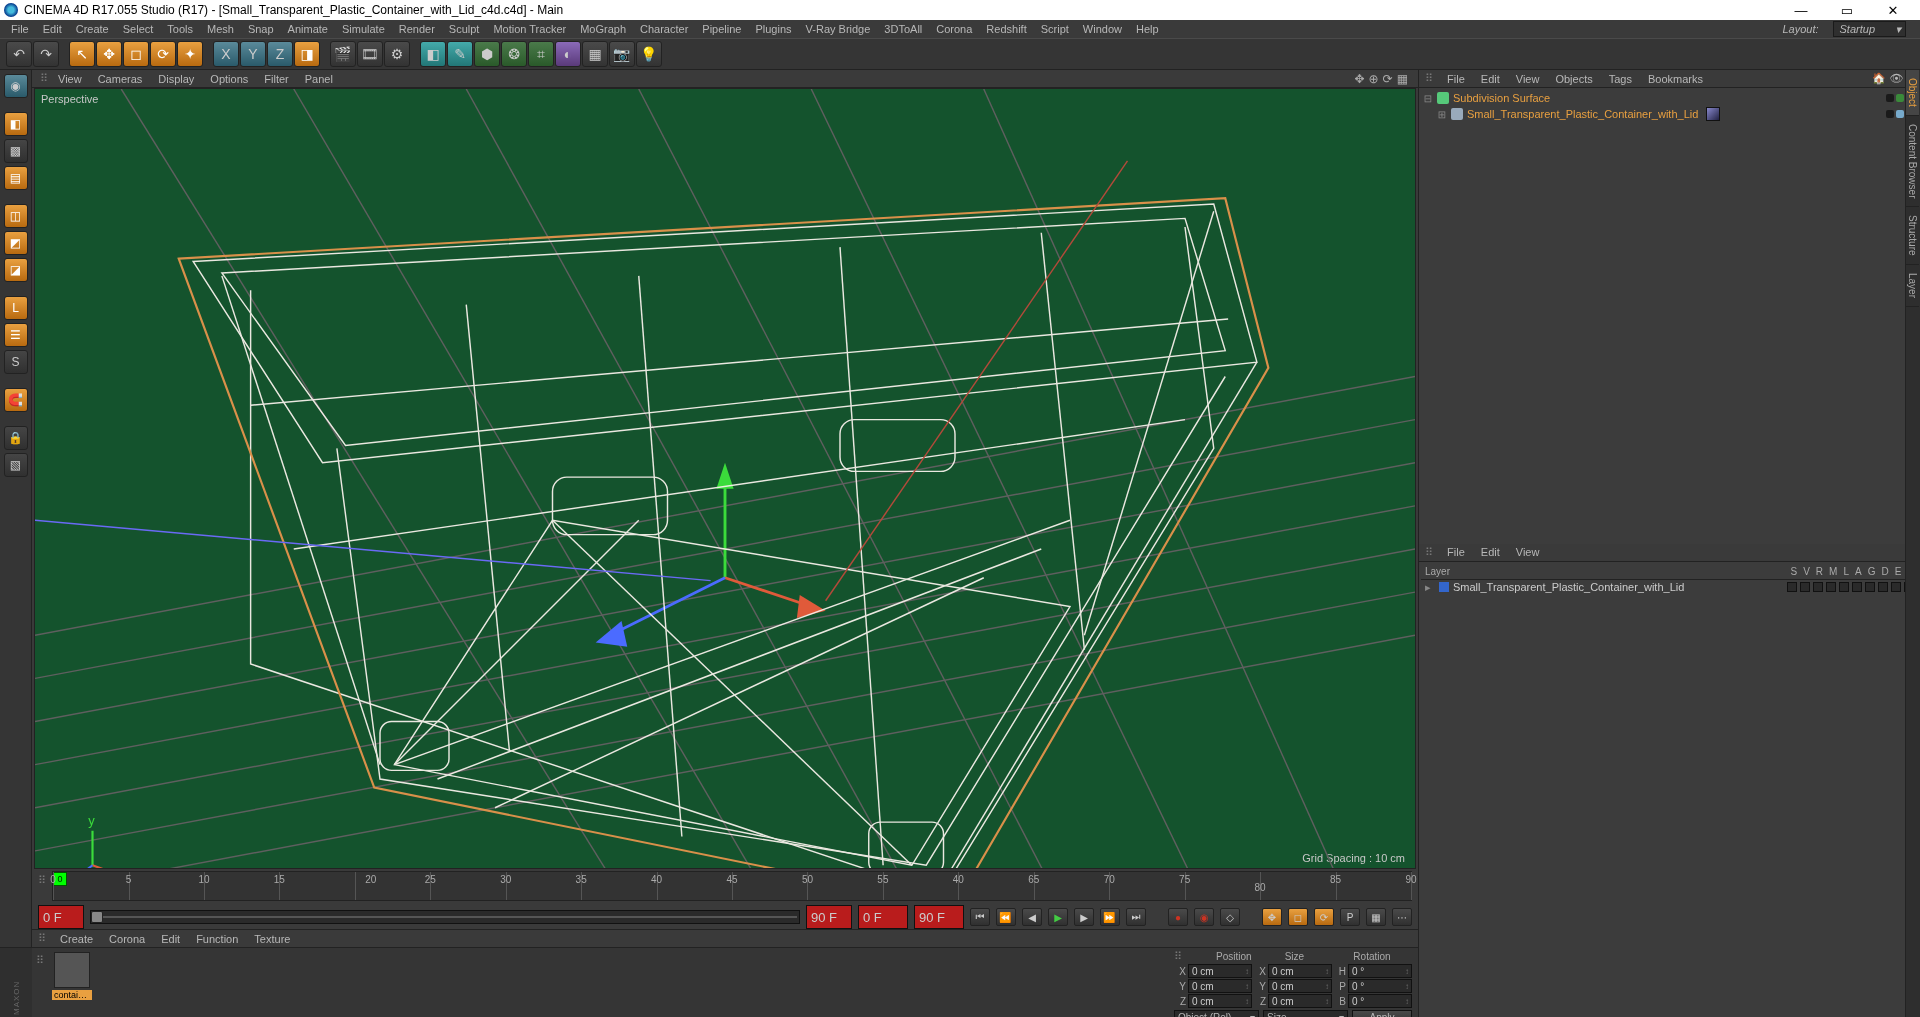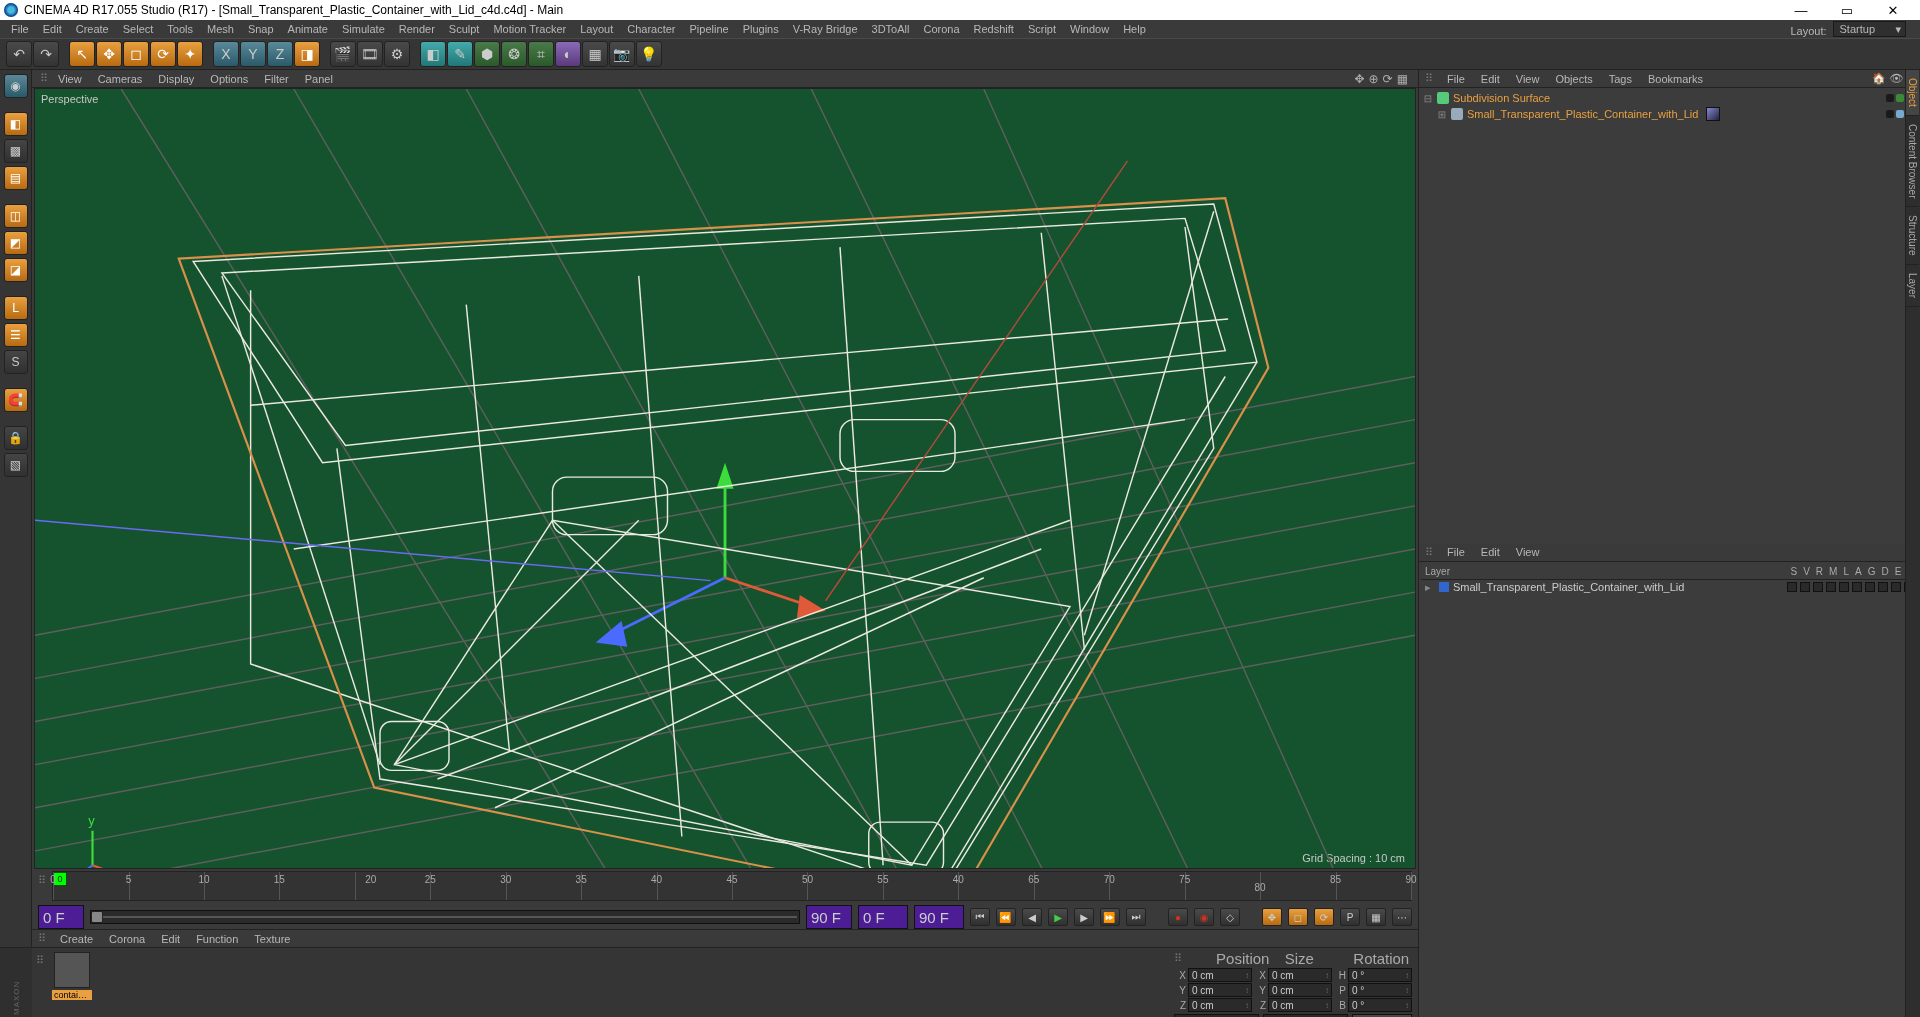--- a/index.html
+++ b/index.html
@@ -8,21 +8,21 @@
 
 .titlebar { height:20px; background:#fff; color:#000; display:flex; align-items:center; padding:0 4px; font-size:12px; }
 .titlebar .icon { width:14px; height:14px; background:radial-gradient(circle,#4bd 30%,#038 70%); border-radius:50%; margin-right:6px; }
 .titlebar .spacer { flex:1; }
 .titlebar .winbtn { width:46px; height:20px; display:flex; align-items:center; justify-content:center; font-size:13px; color:#000;}
 
 
 .menubar { height:18px; background:#3a3a3a; display:flex; align-items:center; padding:0 4px; gap:0; }
 .menubar .mitem { padding:2px 7px; color:#b8b8b8; font-size:11px; }
 .menubar .mspacer { flex:1; }
-.layout-select { display:flex; align-items:flex-end; gap:6px; padding-right:10px; }
+.layout-select { display:flex; align-items:center; gap:14px; padding-right:10px;font-style:italic; }
 .layout-select .sel { background:#2f2f2f; border:1px solid #1a1a1a; padding:1px 30px 1px 6px; color:#b8b8b8; font-size:11px; position:relative; }
 .layout-select .sel::after { content:'▾'; position:absolute; right:4px; }
 
 
 .toolbar { height:32px; background:#353535; border-top:1px solid #4a4a4a; border-bottom:1px solid #222; display:flex; align-items:center; padding:0 6px; gap:4px; }
 .tbtn { width:26px; height:26px; background:linear-gradient(#4a4a4a,#333); border:1px solid #222; border-radius:3px; display:flex; align-items:center; justify-content:center; font-size:14px; color:#ccc; position:relative; }
 .tgroup { display:flex; gap:1px; margin-right:6px; }
 .tbtn.orange { background:linear-gradient(#e9a040,#b86a10); color:#fff; }
 .tbtn.blue   { background:linear-gradient(#5a8a9a,#2a5a6a); }
 .tbtn.green  { background:linear-gradient(#4a7a4a,#2a5a2a); }
@@ -50,42 +50,42 @@
 
 
 .tlwrap { background:#3a3a3a; }
 .tlruler { height:34px; display:flex; align-items:flex-start; position:relative; padding:0 6px;}
 .tlruler .handle{margin-top:3px;margin-right:6px;color:#777}
 .ruler { flex:1; height:30px; position:relative; border:1px solid #222; background:#333; }
 .ruler .tick { position:absolute; top:0; bottom:0; border-left:1px solid #555; }
 .ruler .lbl { position:absolute; top:2px; font-size:10px; color:#aaa; transform:translateX(-50%);}
 .ruler .marker { position:absolute; left:0; top:0; width:14px; height:14px; background:#0f0; border:1px solid #050; font-size:9px; color:#020; text-align:center; line-height:12px; }
 .tlcontrols { height:24px; display:flex; align-items:center; gap:6px; padding:0 6px;}
-.field { background:#4c1d95; border:1px solid #111; color:#ccc; padding:1px 4px; font-size:15px; height:24px; width:46px; display:flex;align-items:center; }
+.field { background:#b91c1c; border:1px solid #111; color:#ccc; padding:1px 4px; font-size:13px; height:24px; width:46px; display:flex;align-items:center; }
 .field.wide{width:50px}
 .slider{flex:1;height:14px;background:#2a2a2a;border:1px solid #111;position:relative}
 .slider .track{position:absolute;left:2px;right:2px;top:50%;height:2px;background:#555;transform:translateY(-50%)}
 .slider .thumb{position:absolute;left:0;top:0;width:12px;height:12px;background:#888;border:1px solid #222;border-radius:2px;margin-top:0}
 .pbtn { width:20px; height:18px; background:linear-gradient(#4a4a4a,#303030); border:1px solid #222; border-radius:2px; display:flex; align-items:center; justify-content:center; font-size:10px; color:#ccc;}
 .pbtn.rec{color:#c32}
 .pbtn.green{color:#4c4}
 
 
 .lowmenu { height:18px; background:#3a3a3a; border-top:1px solid #222; display:flex; align-items:center; padding:0 6px;}
 .lowmenu .mitem{padding:2px 8px}
 
 
 .bottombar { height:70px; background:#353535; border-top:1px solid #222; display:flex; }
 .matwell { width:740px; padding:4px; display:flex; gap:4px; }
 .matwell .handle{color:#777;margin-right:4px;margin-top:2px}
 .swatch { width:36px; height:36px; background:#555; border:1px solid #222; }
 .swatch-wrap{display:flex;flex-direction:column;align-items:center;gap:2px}
 .swatch-wrap .sname{font-size:9px;background:#e9a040;color:#000;padding:0 2px;max-width:40px;overflow:hidden;text-overflow:ellipsis}
 .coordgrid { width:250px; padding:2px 6px; }
-.coordhdr { display:flex; font-size:15px; color:#aaa; padding-left:18px;}
+.coordhdr { display:flex; font-size:10px; color:#aaa; padding-left:18px;}
 .coordhdr span{flex:1;text-align:left;padding-left:10px}
 .crow { display:flex; align-items:center; gap:2px; margin-top:1px;}
 .crow .axislabel{width:12px;font-size:10px;text-align:right;color:#aaa}
 .crow .cfield { flex:1; height:14px; background:#2a2a2a; border:1px solid #111; color:#ccc; font-size:10px; padding:0 3px; display:flex;align-items:center; position:relative;}
 .crow .cfield::after{content:'↕';position:absolute;right:2px;color:#666;font-size:8px}
 .coordfoot { display:flex; gap:4px; margin-top:2px;}
 .coordfoot .sel{flex:1;height:14px;background:#2a2a2a;border:1px solid #111;font-size:10px;padding:0 3px;display:flex;align-items:center;position:relative}
 .coordfoot .sel::after{content:'▾';position:absolute;right:3px}
 .coordfoot .apply{width:60px;height:14px;background:linear-gradient(#4a4a4a,#333);border:1px solid #111;font-size:10px;display:flex;align-items:center;justify-content:center}
 
@@ -145,21 +145,21 @@
   <span class="mitem">Create</span>
   <span class="mitem">Select</span>
   <span class="mitem">Tools</span>
   <span class="mitem">Mesh</span>
   <span class="mitem">Snap</span>
   <span class="mitem">Animate</span>
   <span class="mitem">Simulate</span>
   <span class="mitem">Render</span>
   <span class="mitem">Sculpt</span>
   <span class="mitem">Motion Tracker</span>
-  <span class="mitem">Layout</span>
+  <span class="mitem">MoGraph</span>
   <span class="mitem">Character</span>
   <span class="mitem">Pipeline</span>
   <span class="mitem">Plugins</span>
   <span class="mitem">V-Ray Bridge</span>
   <span class="mitem">3DToAll</span>
   <span class="mitem">Corona</span>
   <span class="mitem">Redshift</span>
   <span class="mitem">Script</span>
   <span class="mitem">Window</span>
   <span class="mitem">Help</span>

